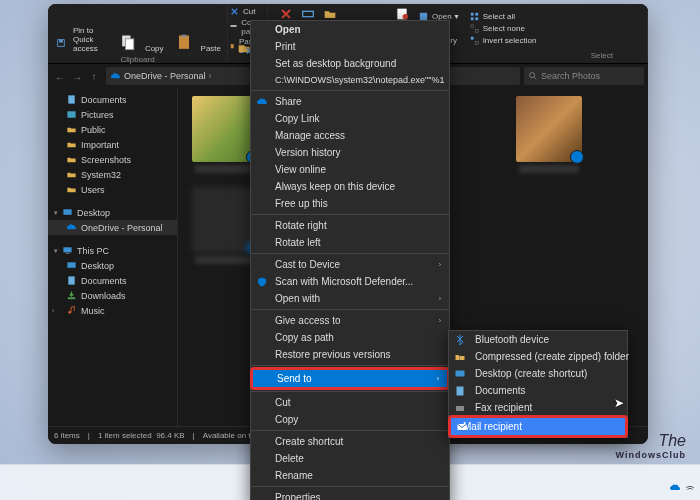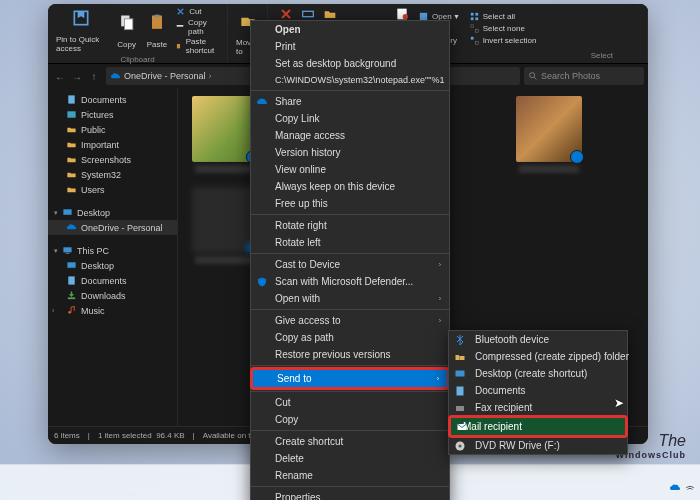--- a/index.html
+++ b/index.html
@@ -5,21 +5,21 @@
   * { box-sizing: border-box; margin: 0; padding: 0; font-family: "Segoe UI", sans-serif; }
   body { width: 700px; height: 500px; background: #d4dce8; position: relative; overflow: hidden; }
   .desktop { position: absolute; inset: 0; background: radial-gradient(ellipse at 60% 45%, #e8ecf3 0%, #c5d0e2 40%, #a8b8d4 100%); }
   .bloom { position: absolute; right: -40px; bottom: 20px; width: 260px; height: 260px; border-radius: 50%; background: radial-gradient(circle, rgba(200,210,230,.4) 0%, transparent 70%); }
 
   .explorer { position: absolute; left: 48px; top: 4px; width: 600px; height: 440px; background: #1a1a1a; border-radius: 8px; box-shadow: 0 8px 30px rgba(0,0,0,.35); overflow: hidden; display: flex; flex-direction: column; color: #ccc; font-size: 10px; }
 
   .ribbon { height: 60px; background: #202020; display: flex; border-bottom: 1px solid #000; }
   .rgroup { display: flex; flex-direction: column; border-right: 1px solid #2a2a2a; padding: 2px 4px; }
   .rtop { display: flex; gap: 2px; flex: 1; }
-  .rbtn { display: flex; flex-direction: column; align-items: center; justify-content: center; padding: 2px 4px; gap: 7px; font-size: 8px; color: #ccc; }
+  .rbtn { display: flex; flex-direction: row; align-items: flex-end; justify-content: center; padding: 2px 4px; gap: 7px; font-size: 8px; color: #ccc; }
   .rbtn svg, .rico svg { width: 16px; height: 16px; }
   .rbtn.big svg { width: 20px; height: 20px; }
   .rside { display: flex; flex-direction: column; gap: 1px; justify-content: center; }
   .rline { display: flex; align-items: center; gap: 3px; font-size: 8px; color: #ccc; padding: 0 2px; }
   .rlabel { text-align: center; font-size: 8px; color: #888; padding-bottom: 1px; }
 
   .addrbar { height: 24px; background: #191919; display: flex; align-items: center; padding: 0 4px; gap: 4px; }
   .navbtns { display: flex; gap: 1px; }
   .navbtn { width: 16px; height: 16px; display: flex; align-items: center; justify-content: center; color: #888; }
   .addr { flex: 1; background: #2b2b2b; height: 18px; display: flex; align-items: center; padding: 0 4px; gap: 3px; font-size: 9px; color: #ccc; border-radius: 2px; }
@@ -50,21 +50,21 @@
   .citem { display: flex; align-items: center; padding: 3px 8px 3px 24px; position: relative; white-space: nowrap; }
   .citem.hl { background: #0078d4; color: #fff; }
   .citem .sub { position: absolute; right: 8px; font-size: 7px; color: #aaa; }
   .citem.hl .sub { color: #fff; }
   .citem .cico { position: absolute; left: 5px; width: 12px; height: 12px; }
   .csep { height: 1px; background: #444; margin: 2px 0; }
   .redbox { border: 3px solid #e03030; border-radius: 4px; margin: -1px; }
 
   .submenu { position: absolute; left: 448px; top: 330px; width: 180px; background: #2b2b2b; border: 1px solid #444; box-shadow: 0 4px 16px rgba(0,0,0,.6); font-size: 10px; color: #ddd; z-index: 21; }
   .submenu .citem { padding-left: 26px; }
-  .submenu .citem.hl2 { background: #14532d; color: #fff; padding-left: 12px; }
+  .submenu .citem.hl2 { background: #3b82f6; color: #fff; padding-left: 12px; }
   .cursor { position: absolute; left: 614px; top: 396px; z-index: 30; color: #fff; font-size: 12px; text-shadow: 0 0 2px #000; }
 
   .taskbar { position: absolute; left: 0; right: 0; bottom: 0; height: 36px; background: rgba(245,248,252,.85); backdrop-filter: blur(8px); display: flex; align-items: center; justify-content: center; gap: 6px; border-top: 1px solid rgba(0,0,0,.08); }
   .tbicon { width: 22px; height: 22px; border-radius: 4px; display: flex; align-items: center; justify-content: center; }
   .tbicon svg { width: 18px; height: 18px; }
   .watermark { position: absolute; right: 14px; bottom: 40px; text-align: right; color: #2a2a3a; }
   .watermark .l1 { font-size: 16px; font-style: italic; }
   .watermark .l2 { font-size: 9px; letter-spacing: 1px; font-weight: 600; }
   .tray { position: absolute; right: 4px; bottom: 6px; display: flex; gap: 3px; align-items: center; }
   .tray svg { width: 12px; height: 12px; }
@@ -448,27 +448,20 @@
     </div>
   <div class="redbox">
     <div class="citem hl2">
         <svg class="cico" viewBox="0 0 24 24">
           <rect x="3" y="6" width="18" height="12" fill="#fff"></rect>
           <path d="M3 6l9 7 9-7" stroke="#3a70b0" fill="none" stroke-width="2"></path>
         </svg>
         <span>Mail recipient</span>
       </div>
   </div>
-  <div class="citem">
-      <svg class="cico" viewBox="0 0 24 24">
-        <circle cx="12" cy="12" r="9" fill="#ccc"></circle>
-        <circle cx="12" cy="12" r="3" fill="#555"></circle>
-      </svg>
-      <span>DVD RW Drive (F:)</span>
-    </div>
 </div>
 
 <div class="cursor">➤</div>
 
 <div class="watermark">
   <div class="l1">The</div>
   <div class="l2">WindowsClub</div>
 </div>
 
 <div class="taskbar">

